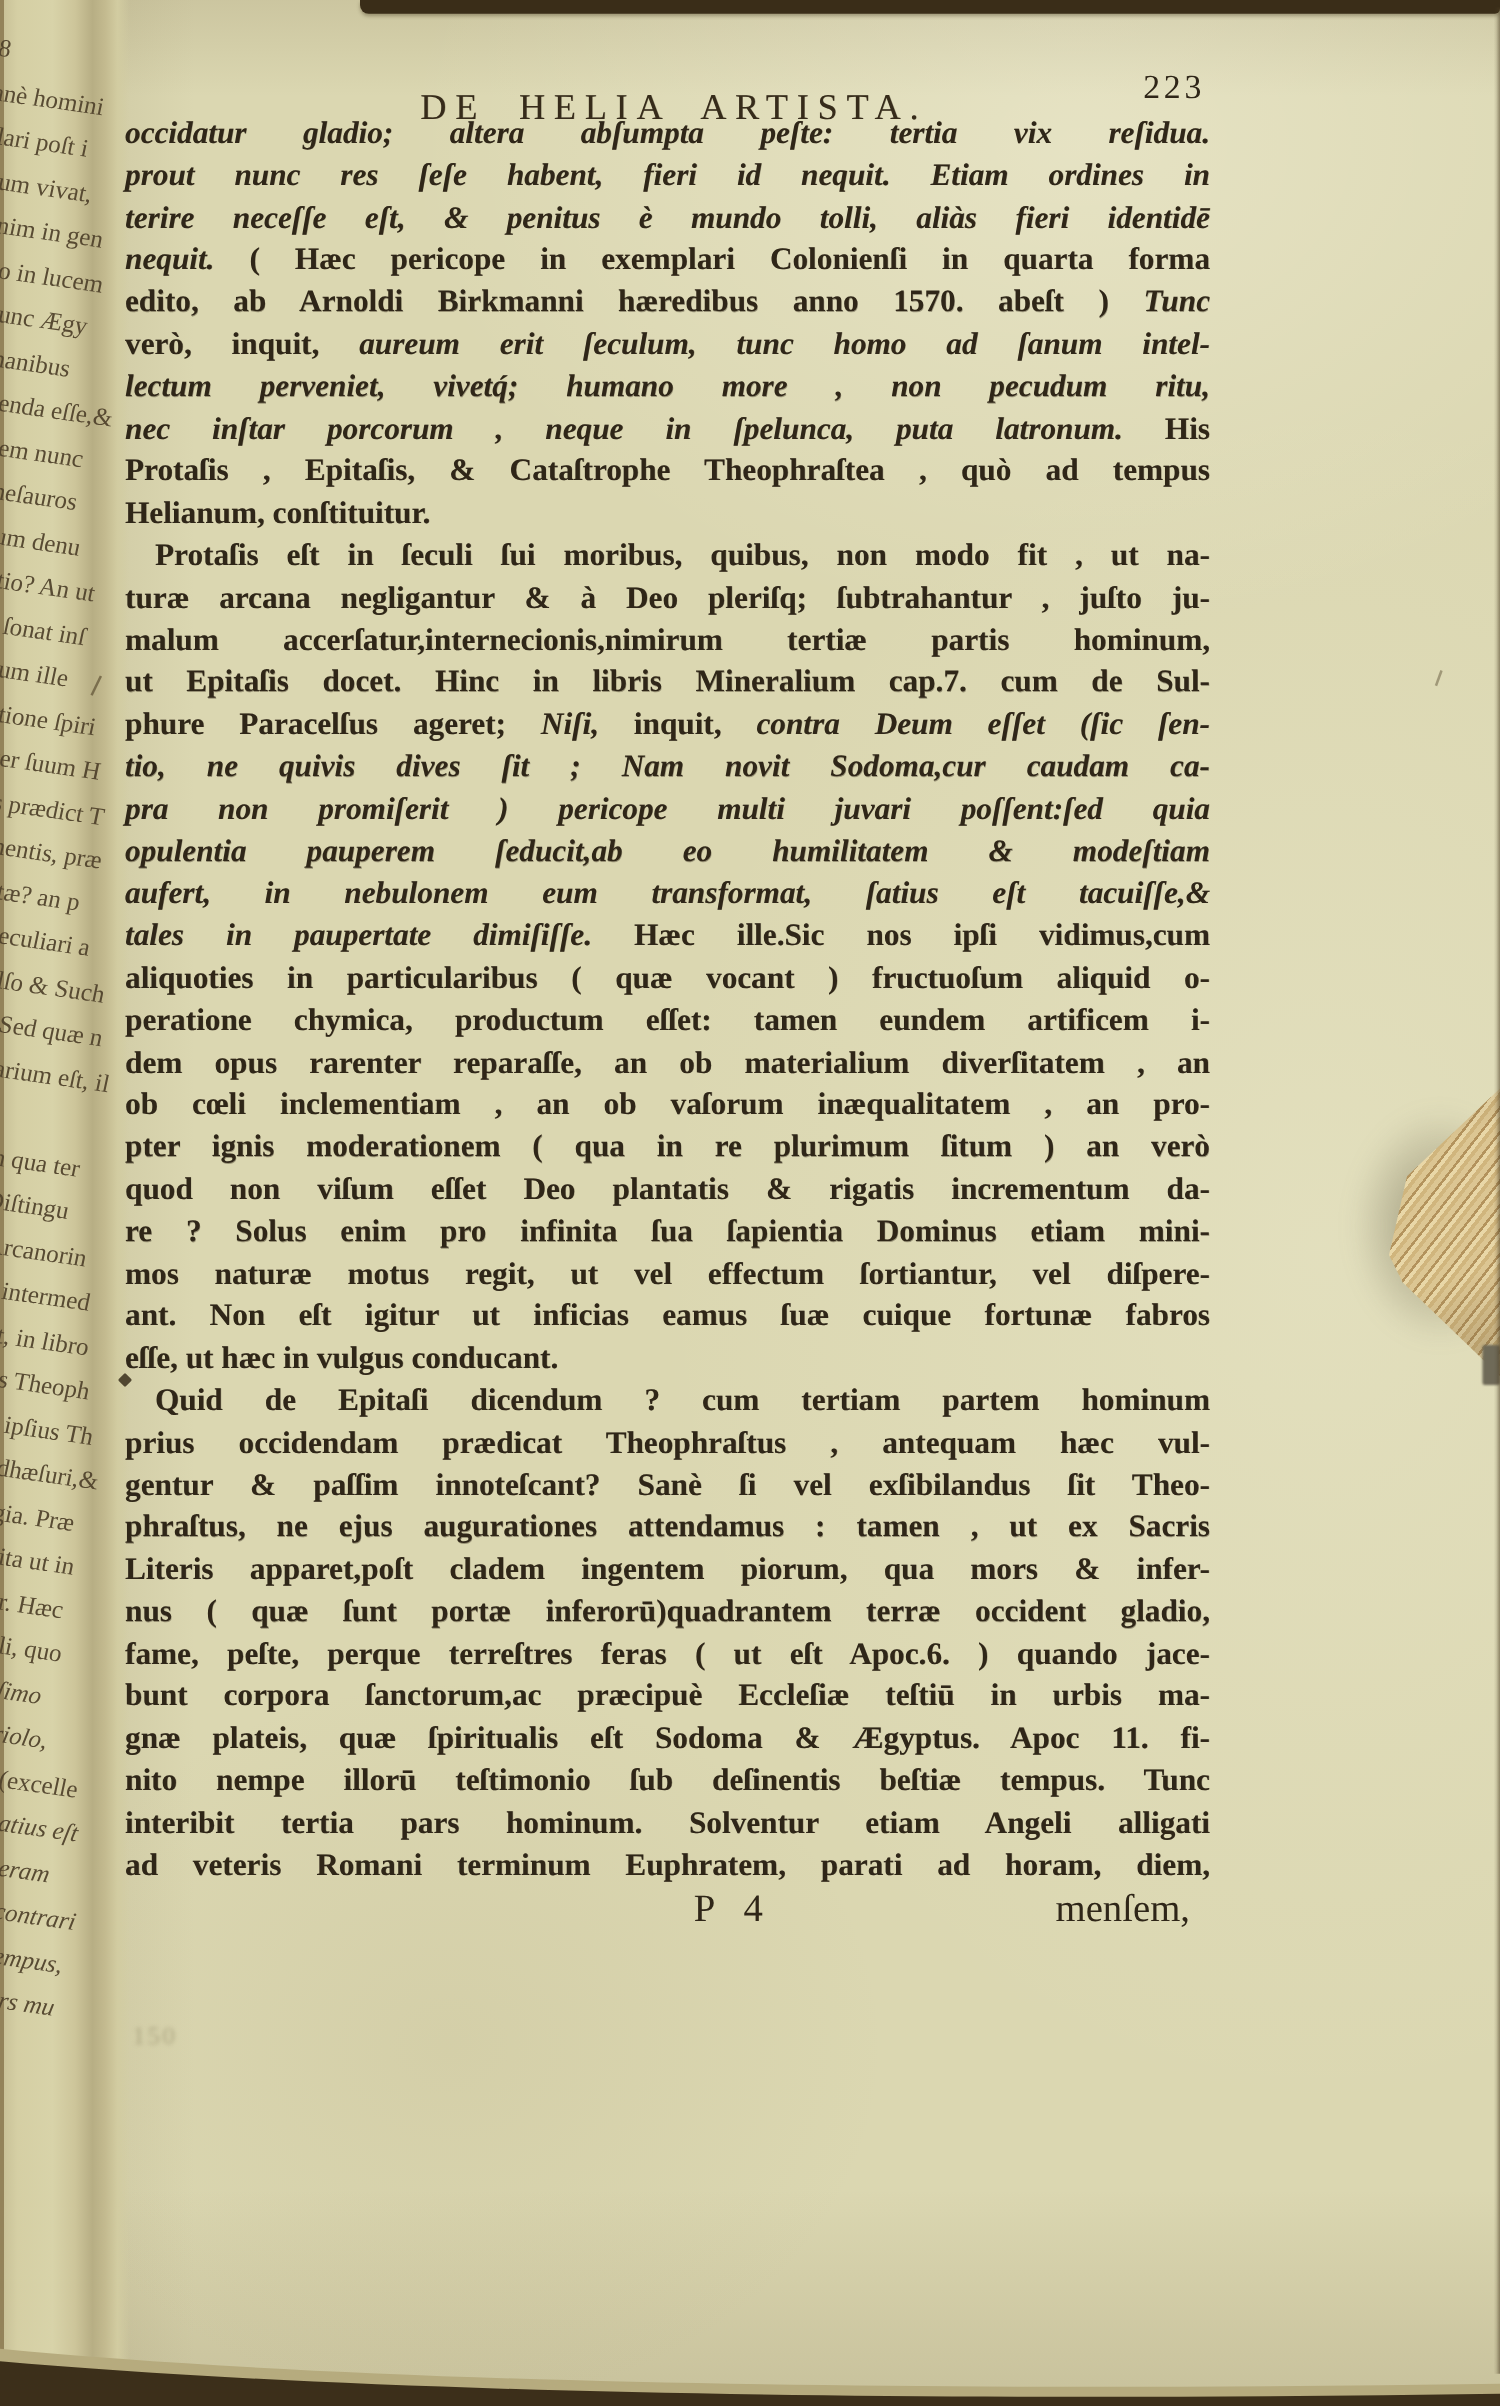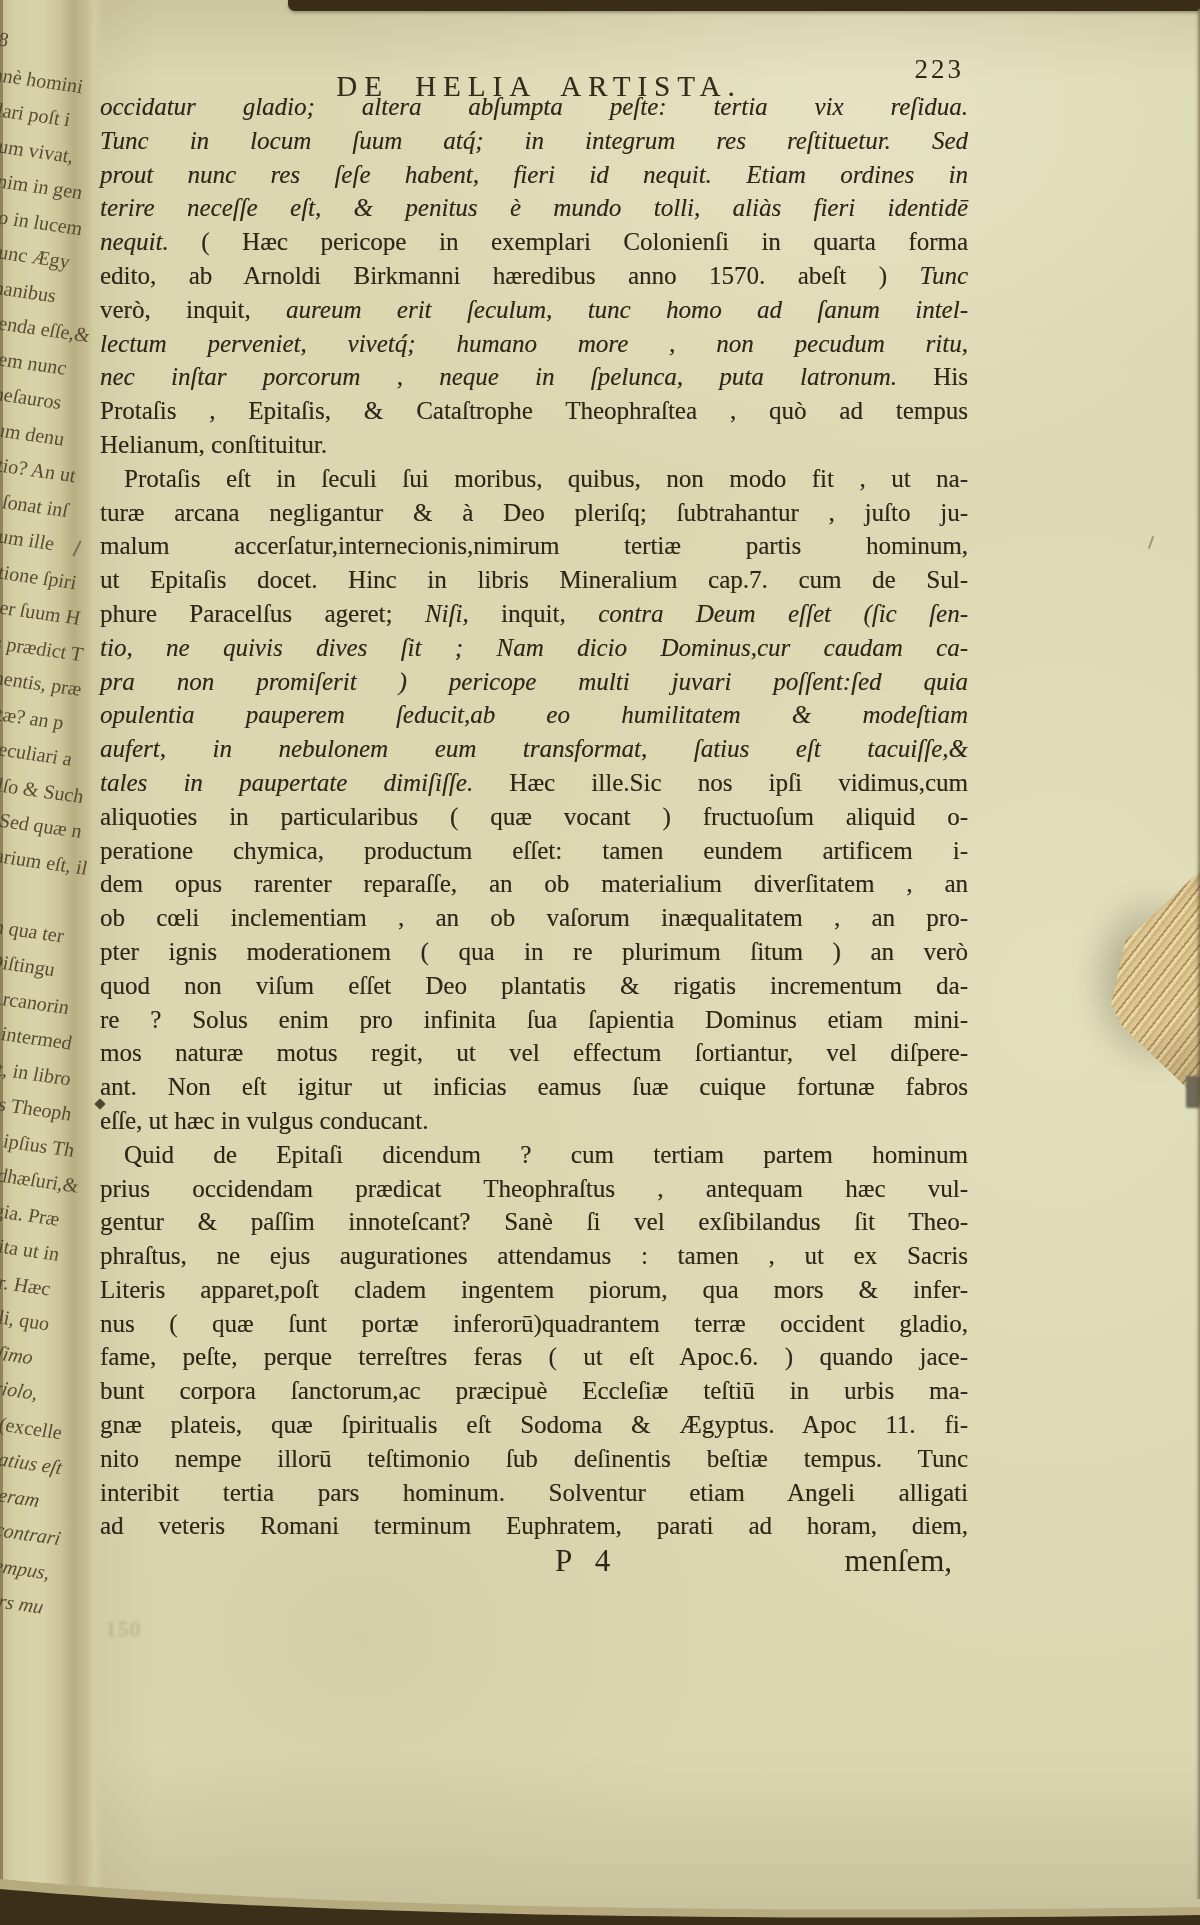--- a/index.html
+++ b/index.html
@@ -27,21 +27,21 @@
 
   
   .text-block{position:absolute;left:100px;top:52px;width:868px;color:#2f2618;}
   .header-row{position:relative;height:38px;}
   .header-row .title{position:absolute;left:90px;right:80px;text-align:center;
     font-size:29px;letter-spacing:7px;word-spacing:12px;color:#362b1a;
     text-shadow:.4px .4px .3px rgba(47,38,24,.35);margin-top:18px;}
   .header-row .pagenum{position:absolute;right:4px;top:2px;font-size:27px;letter-spacing:3px;}
   .lines{font-size:25px;}
   .lines .line{line-height:33.8px;height:33.8px;white-space:nowrap;
-    text-shadow:.35px .35px .25px rgba(47,38,24,.38);}
+    text-shadow:.35px .35px .25px rgba(47,38,24,.38);font-weight:bold;}
   .lines .line.jfy{white-space:normal;text-align:justify;text-align-last:justify;}
   .lines .line.indent{padding-left:24px;}
   .lines .it{font-style:italic;}
   .sigrow{position:relative;height:36px;font-size:31px;}
   .sigrow .sig{position:absolute;left:455px;word-spacing:16px;filter:blur(.3px);}
   .sigrow .catch{position:absolute;right:16px;filter:blur(.5px);margin-left:24px;}
 
   
   .smudge{position:absolute;left:106px;top:1618px;font-size:20px;color:#938c6a;
     filter:blur(1.6px);opacity:.6;letter-spacing:2px;}
@@ -125,36 +125,35 @@
       <div class="mline it">ars mu</div>
     </div>
 
   <div class="text-block">
     <div class="header-row">
       <span class="title">DE HELIA ARTISTA.</span>
       <span class="pagenum">223</span>
     </div>
     <div class="lines">
         <div class="line jfy"><span class="it">occidatur gladio; altera abſumpta peſte: tertia vix reſidua.</span></div>
-        <div class="line jfy"><span class="it">Tunc in locum ſuum atq́; in integrum res reſtituetur. Sed</span></div>
         <div class="line jfy"><span class="it">prout nunc res ſeſe habent, fieri id nequit. Etiam ordines in</span></div>
         <div class="line jfy"><span class="it">terire neceſſe eſt, &amp; penitus è mundo tolli, aliàs fieri identidē</span></div>
         <div class="line jfy"><span class="it">nequit. </span><span>( Hæc pericope in exemplari Colonienſi in quarta forma</span></div>
         <div class="line jfy"><span>edito, ab Arnoldi Birkmanni hæredibus anno 1570. abeſt ) </span><span class="it">Tunc</span></div>
         <div class="line jfy"><span>verò, inquit, </span><span class="it">aureum erit ſeculum, tunc homo ad ſanum intel-</span></div>
         <div class="line jfy"><span class="it">lectum perveniet, vivetq́; humano more , non pecudum ritu,</span></div>
         <div class="line jfy"><span class="it">nec inſtar porcorum , neque in ſpelunca, puta latronum.</span><span> His</span></div>
         <div class="line jfy"><span>Protaſis , Epitaſis, &amp; Cataſtrophe Theophraſtea , quò ad tempus</span></div>
         <div class="line"><span>Helianum, conſtituitur.</span></div>
         <div class="line indent jfy"><span>Protaſis eſt in ſeculi ſui moribus, quibus, non modo fit , ut na-</span></div>
         <div class="line jfy"><span>turæ arcana negligantur &amp; à Deo pleriſq; ſubtrahantur , juſto ju-</span></div>
         <div class="line jfy"><span>malum accerſatur,internecionis,nimirum tertiæ partis hominum,</span></div>
         <div class="line jfy"><span>ut Epitaſis docet. Hinc in libris Mineralium cap.7. cum de Sul-</span></div>
         <div class="line jfy"><span>phure Paracelſus ageret; </span><span class="it">Niſi,</span><span> inquit, </span><span class="it">contra Deum eſſet (ſic ſen-</span></div>
-        <div class="line jfy"><span class="it">tio, ne quivis dives ſit ; Nam dicio Dominus,cur caudam ca-</span></div>
+        <div class="line jfy"><span class="it">tio, ne quivis dives ſit ; Nam novit Sodoma,cur caudam ca-</span></div>
         <div class="line jfy"><span class="it">pra non promiſerit ) pericope multi juvari poſſent:ſed quia</span></div>
         <div class="line jfy"><span class="it">opulentia pauperem ſeducit,ab eo humilitatem &amp; modeſtiam</span></div>
         <div class="line jfy"><span class="it">aufert, in nebulonem eum transformat, ſatius eſt tacuiſſe,&amp;</span></div>
         <div class="line jfy"><span class="it">tales in paupertate dimiſiſſe.</span><span> Hæc ille.Sic nos ipſi vidimus,cum</span></div>
         <div class="line jfy"><span>aliquoties in particularibus ( quæ vocant ) fructuoſum aliquid o-</span></div>
         <div class="line jfy"><span>peratione chymica, productum eſſet: tamen eundem artificem i-</span></div>
         <div class="line jfy"><span>dem opus rarenter reparaſſe, an ob materialium diverſitatem , an</span></div>
         <div class="line jfy"><span>ob cœli inclementiam , an ob vaſorum inæqualitatem , an pro-</span></div>
         <div class="line jfy"><span>pter ignis moderationem ( qua in re plurimum ſitum ) an verò</span></div>
         <div class="line jfy"><span>quod non viſum eſſet Deo plantatis &amp; rigatis incrementum da-</span></div>

